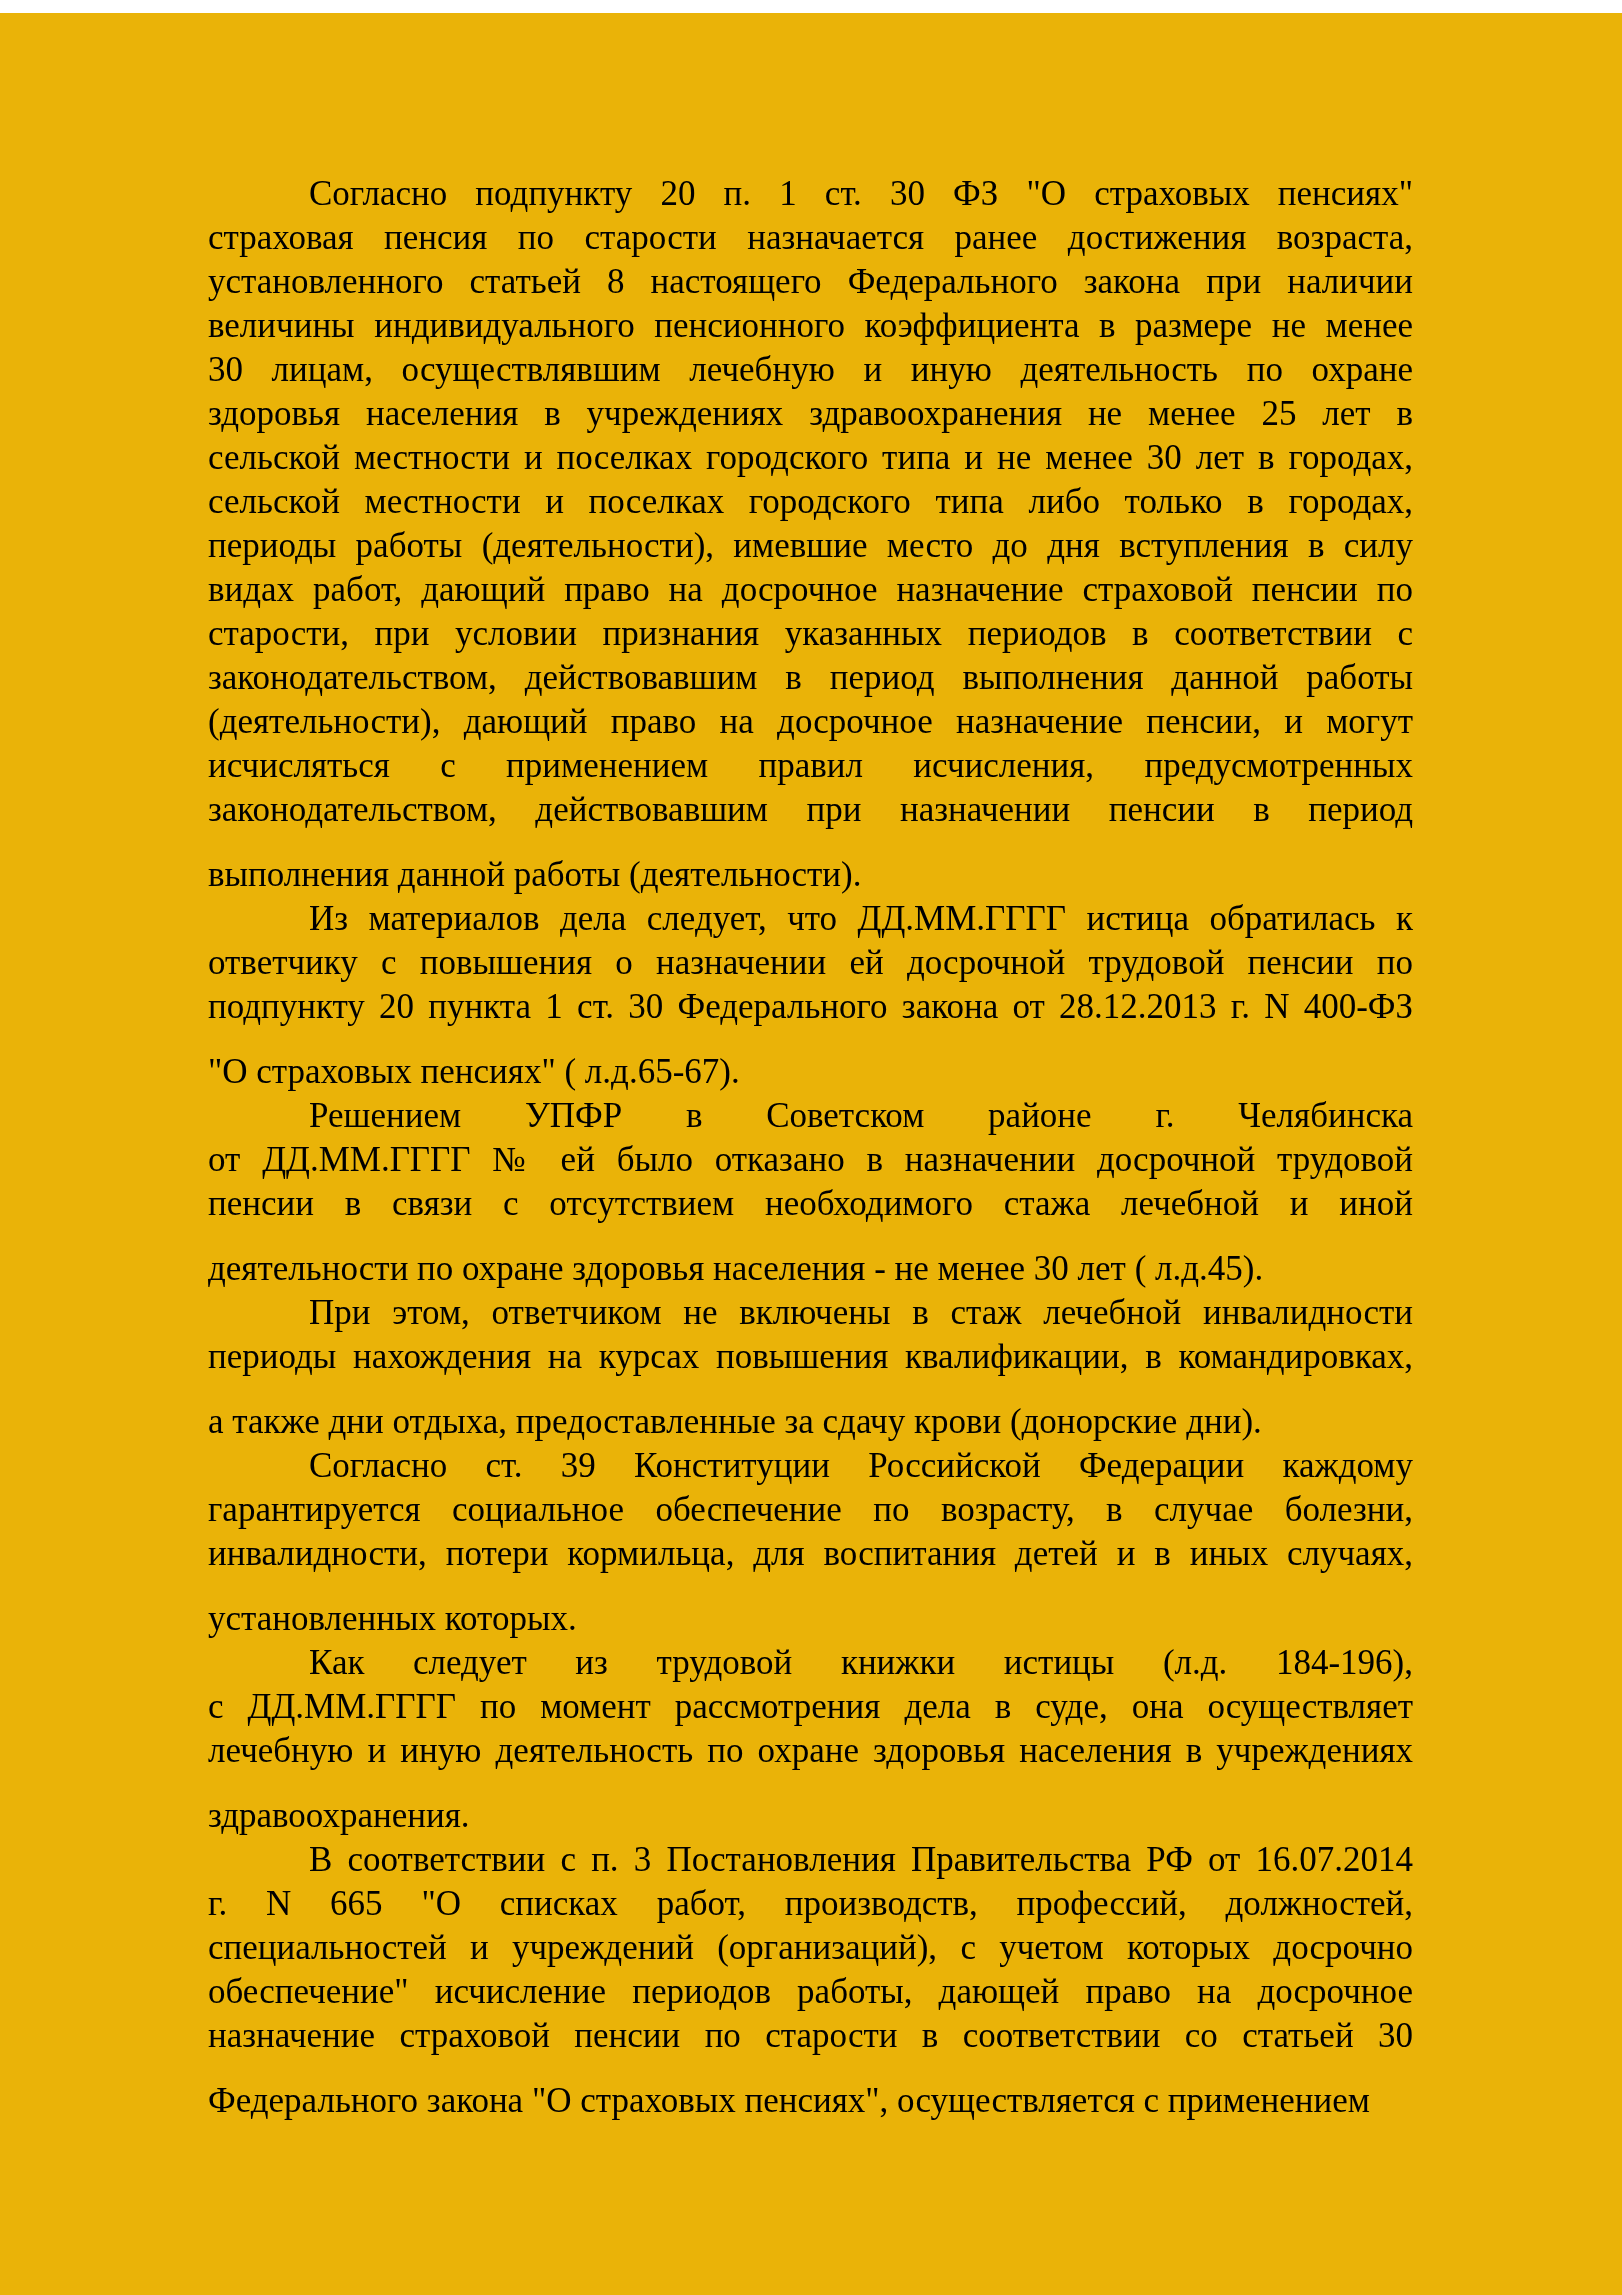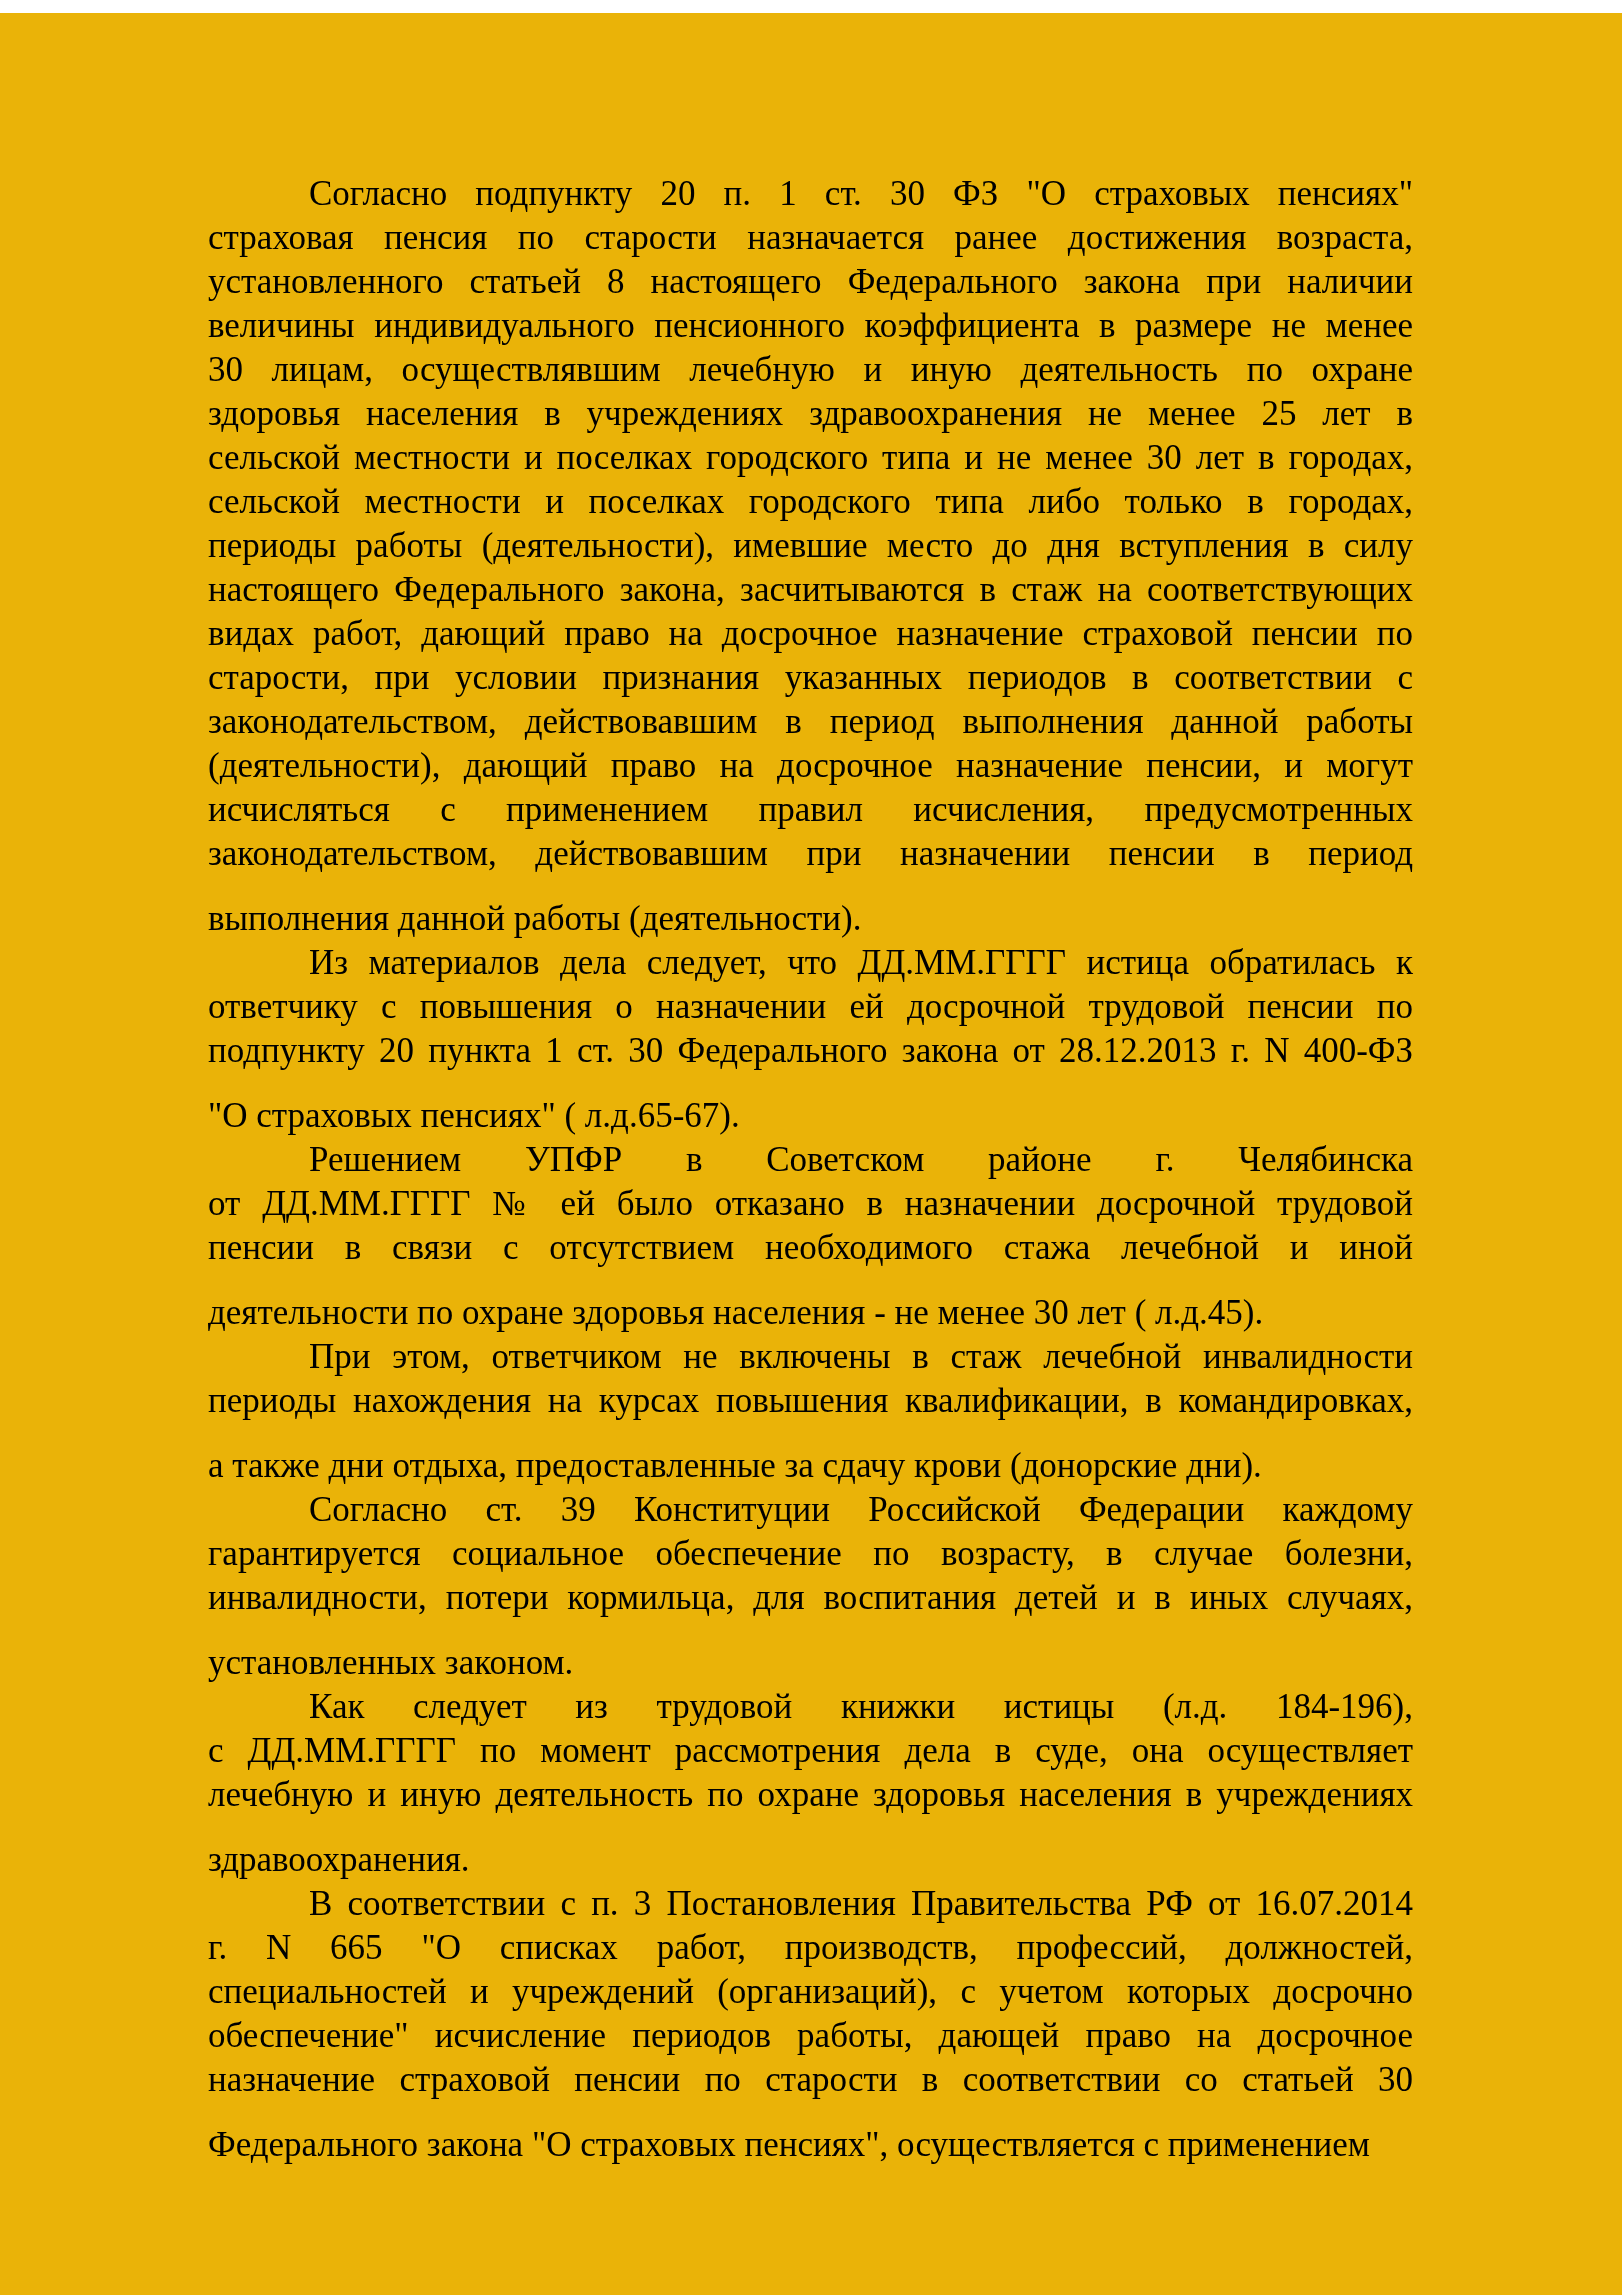--- a/index.html
+++ b/index.html
@@ -35,21 +35,20 @@
     <div class="para">
       <div class="line first">Согласно подпункту 20 п. 1 ст. 30 ФЗ "О страховых пенсиях"</div>
       <div class="line">страховая пенсия по старости назначается ранее достижения возраста,</div>
       <div class="line">установленного статьей 8 настоящего Федерального закона при наличии</div>
       <div class="line">величины индивидуального пенсионного коэффициента в размере не менее</div>
       <div class="line">30 лицам, осуществлявшим лечебную и иную деятельность по охране</div>
       <div class="line">здоровья населения в учреждениях здравоохранения не менее 25 лет в</div>
       <div class="line">сельской местности и поселках городского типа и не менее 30 лет в городах,</div>
       <div class="line">сельской местности и поселках городского типа либо только в городах,</div>
       <div class="line">периоды работы (деятельности), имевшие место до дня вступления в силу</div>
-      <div class="line">настоящего Федерального закона, засчитываются в стаж на соответствующих</div>
       <div class="line">видах работ, дающий право на досрочное назначение страховой пенсии по</div>
       <div class="line">старости, при условии признания указанных периодов в соответствии с</div>
       <div class="line">законодательством, действовавшим в период выполнения данной работы</div>
       <div class="line">(деятельности), дающий право на досрочное назначение пенсии, и могут</div>
       <div class="line">исчисляться с применением правил исчисления, предусмотренных</div>
       <div class="line">законодательством, действовавшим при назначении пенсии в период</div>
       <div class="line plast">выполнения данной работы (деятельности).</div>
     </div>
 
     <div class="para">
@@ -69,21 +68,21 @@
     <div class="para">
       <div class="line first">При этом, ответчиком не включены в стаж лечебной инвалидности</div>
       <div class="line">периоды нахождения на курсах повышения квалификации, в командировках,</div>
       <div class="line plast">а также дни отдыха, предоставленные за сдачу крови (донорские дни).</div>
     </div>
 
     <div class="para">
       <div class="line first">Согласно ст. 39 Конституции Российской Федерации каждому</div>
       <div class="line">гарантируется социальное обеспечение по возрасту, в случае болезни,</div>
       <div class="line">инвалидности, потери кормильца, для воспитания детей и в иных случаях,</div>
-      <div class="line plast">установленных законом.</div>
+      <div class="line plast">установленных которых.</div>
     </div>
 
     <div class="para">
       <div class="line first">Как следует из трудовой книжки истицы (л.д. 184-196),</div>
       <div class="line">с&nbsp;ДД.ММ.ГГГГ&nbsp;по момент рассмотрения дела в суде, она осуществляет</div>
       <div class="line">лечебную и иную деятельность по охране здоровья населения в учреждениях</div>
       <div class="line plast">здравоохранения.</div>
     </div>
 
     <div class="para">

